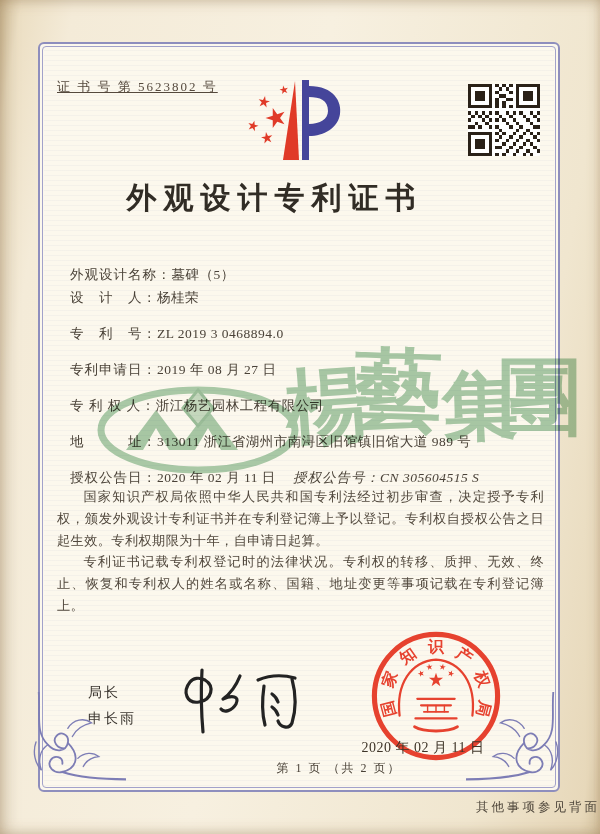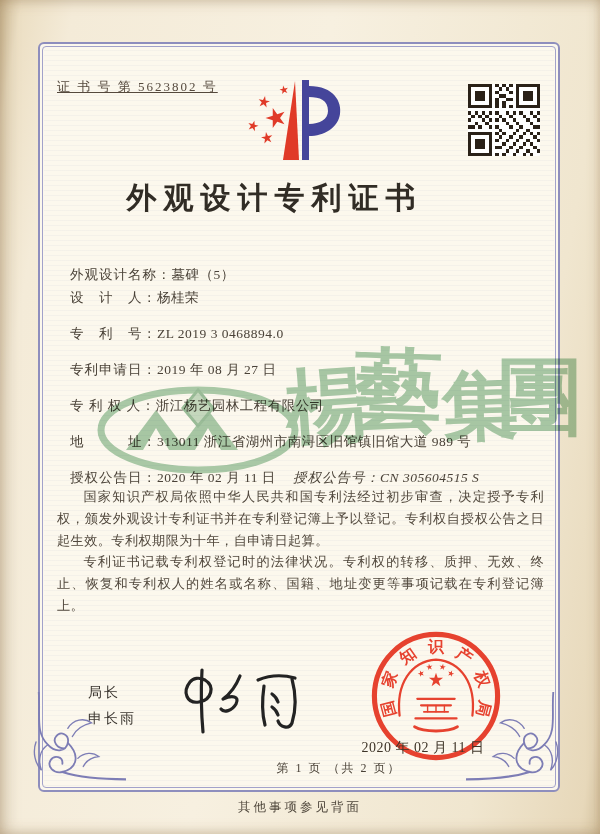--- a/index.html
+++ b/index.html
@@ -22,21 +22,21 @@
   .grant2{left:293px;font-style:italic;}
   .paras{left:57px;top:486px;width:487px;font-size:13.2px;line-height:21.8px;color:#51483d;
     text-align:justify;letter-spacing:.4px;}
   .paras p{margin:0;text-indent:2em;}
   .sigtitle{left:88px;top:684px;font-size:14px;color:#3a352f;letter-spacing:2px;}
   .signame{left:88px;top:710px;font-size:14px;color:#3a352f;letter-spacing:2px;}
   .sigsvg{left:172px;top:664px;}
   .sealsvg{left:366px;top:626px;}
   .sealdate{left:348px;top:739px;width:150px;text-align:center;font-size:14px;color:#3e3428;letter-spacing:.5px;}
   .pageinfo{left:0;top:760px;width:600px;text-align:center;font-size:12px;color:#4a4238;letter-spacing:2px;margin-left:39px;}
-  .backnote{left:0;top:799px;width:600px;text-align:center;font-size:12.5px;color:#4e463b;letter-spacing:3px;}
+  .backnote{left:0;top:799px;width:600px;text-align:right;font-size:12.5px;color:#4e463b;letter-spacing:3px;}
   .wm{mix-blend-mode:multiply;pointer-events:none;}
   .wmchar{position:absolute;font-weight:bold;color:#a9ccb0;line-height:1;font-family:"Liberation Serif","DejaVu Serif",serif;}
   .corner{position:absolute;width:100px;height:100px;}
   .logo{left:236px;top:74px;}
   .qr{left:468px;top:84px;background:#fff;}
 </style>
 </head>
 <body>
 
 <div class="page">

